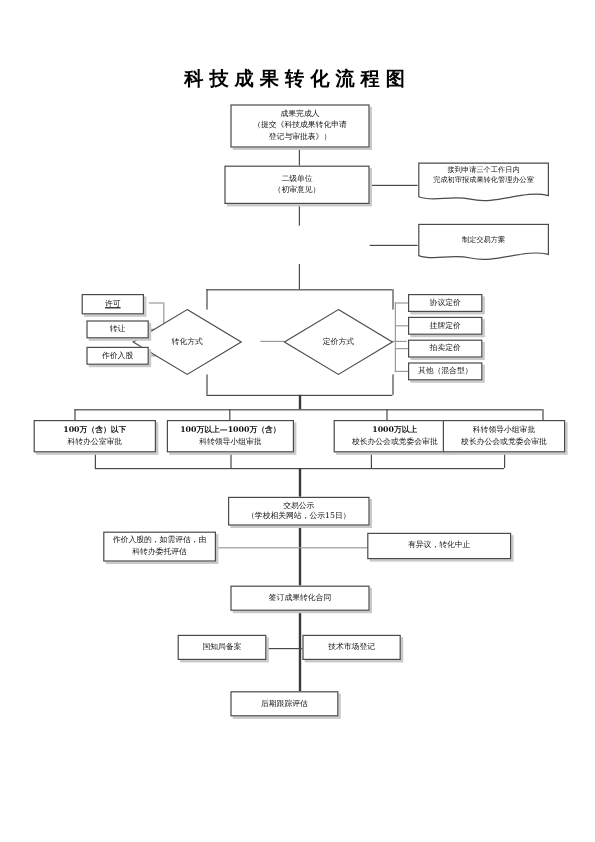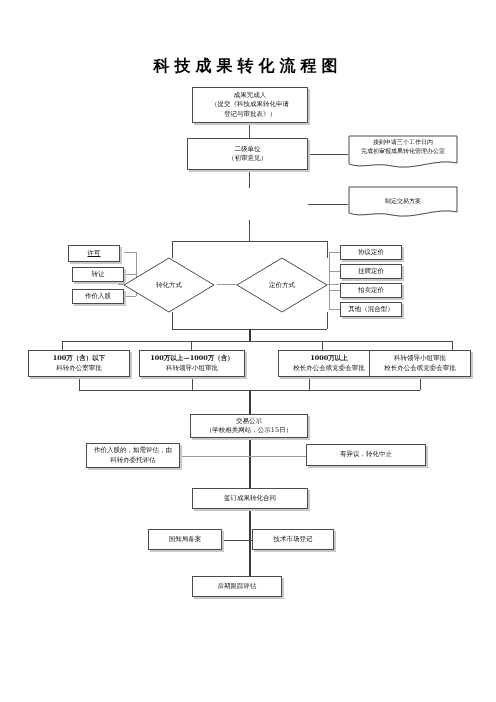--- a/index.html
+++ b/index.html
@@ -123,21 +123,21 @@
     <div class="ntxt">
       <span>制定交易方案</span>
     </div>
   </div>
 
   <div class="ln lnv" style="left:249px;top:220px;height:21px;"></div>
   <div class="ln lnh" style="left:172px;top:241px;width:155px;"></div>
   <div class="ln lnv" style="left:172px;top:241px;height:17px;"></div>
   <div class="ln lnv" style="left:327px;top:241px;height:17px;"></div>
 
-  <div class="diamond" style="left:123px;top:257px;width:92px;height:56px;">
+  <div class="diamond" style="left:110px;top:257px;width:92px;height:56px;">
     <svg width="92" height="56" viewBox="0 0 92 56">
       <polygon points="46,1 91,28 46,55 1,28" fill="#ffffff" stroke="#4a4a4a" stroke-width="1"></polygon>
     </svg>
     <div class="dlabel">转化方式</div>
   </div>
 
   <div class="diamond" style="left:236px;top:257px;width:92px;height:56px;">
     <svg width="92" height="56" viewBox="0 0 92 56">
       <polygon points="46,1 91,28 46,55 1,28" fill="#ffffff" stroke="#4a4a4a" stroke-width="1"></polygon>
     </svg>

